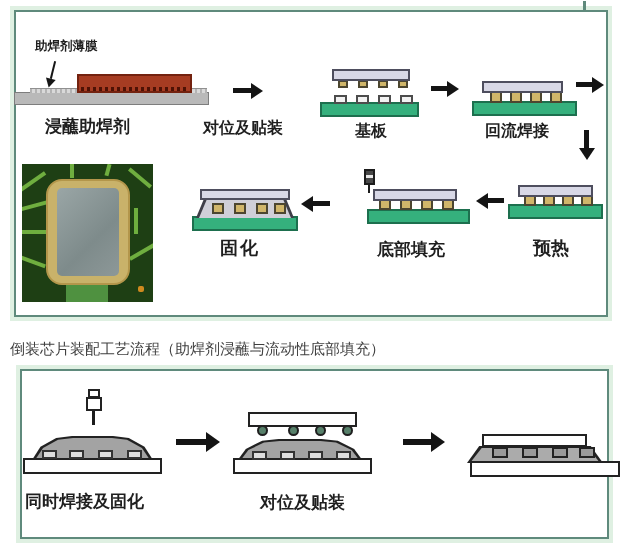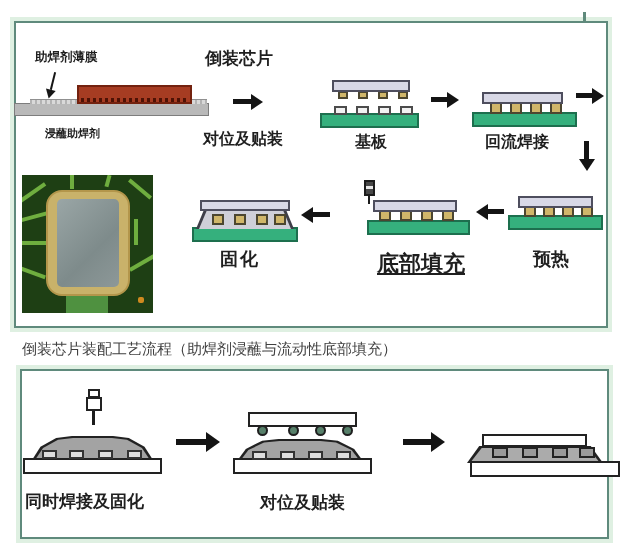--- a/index.html
+++ b/index.html
@@ -74,33 +74,32 @@
   .bstrip { position:absolute; background:#4f9140; }
   .odot { position:absolute; background:#cf8a1f; border-radius:2px; }
 
   .tick { position:absolute; width:3px; height:10px; background:#5f8a7c; }
 </style>
 </head>
 <body>
 
 <div id="root">
 
-  <div class="panel" style="left:14px; top:21px; width:594px; height:307px;">
+  <div class="panel" style="left:14px; top:10px; width:594px; height:307px;">
     <div class="tick" style="left:567px; top:-11px;"></div>
 
     <div class="lbl" style="left:19px; top:26px; font-size:12.5px;">助焊剂薄膜</div>
     <div class="annarr" style="left:36px; top:49px;"></div>
     <div class="graybar" style="left:-2px; top:80px; width:195px; height:13px;"></div>
     <div class="film" style="left:14px; top:76px; width:177px; height:5px;"></div>
     <div class="redchip" style="left:61px; top:62px; width:115px; height:19px;">
       <div class="dots"></div>
     </div>
-    <div class="lbl" style="left:29px; top:103px; font-size:11px;">浸蘸助焊剂</div>
-
-    <div class="lbl" style="left:189px; top:24px; font-size:17px;">倒装芯片</div>
+    <div class="lbl" style="left:29px; top:103px; font-size:17px;">浸蘸助焊剂</div>
+
     <div class="ar" style="left:217px; top:76px; width:18px;"></div>
     <div class="lbl" style="left:187px; top:106px; font-size:16px;">对位及贴装</div>
 
     <div class="chip" style="left:316px; top:57px; width:78px; height:12px;"></div>
     <div class="joint" style="left:322px; top:68px; width:10px; height:8px;"></div>
     <div class="joint" style="left:342px; top:68px; width:10px; height:8px;"></div>
     <div class="joint" style="left:362px; top:68px; width:10px; height:8px;"></div>
     <div class="joint" style="left:382px; top:68px; width:10px; height:8px;"></div>
     <div class="pad" style="left:318px; top:83px; width:13px; height:9px;"></div>
     <div class="pad" style="left:340px; top:83px; width:13px; height:9px;"></div>
@@ -135,21 +134,21 @@
     <div class="disp-dark" style="left:348px; top:157px; width:11px; height:16px;">
       <div class="band"></div>
     </div>
     <div class="needle" style="left:352px; top:173px; width:2px; height:8px;"></div>
     <div class="chip" style="left:357px; top:177px; width:84px; height:12px;"></div>
     <div class="joint" style="left:363px; top:187px; width:12px; height:11px;"></div>
     <div class="joint" style="left:384px; top:187px; width:12px; height:11px;"></div>
     <div class="joint" style="left:405px; top:187px; width:12px; height:11px;"></div>
     <div class="joint" style="left:426px; top:187px; width:12px; height:11px;"></div>
     <div class="sub" style="left:351px; top:197px; width:103px; height:15px;"></div>
-    <div class="lbl" style="left:361px; top:226px; font-size:22px;text-decoration:underline;">底部填充</div>
+    <div class="lbl" style="left:361px; top:226px; font-size:17px;">底部填充</div>
 
     <div class="al" style="left:297px; top:189px; width:17px;"></div>
 
     <div class="shape fil" style="left:180px; top:180px; width:98px; height:26px; z-index:2;">
       <div class="o"></div>
       <div class="i"></div>
     </div>
     <div class="chip" style="left:184px; top:177px; width:90px; height:11px;"></div>
     <div class="joint" style="left:196px; top:191px; width:12px; height:11px;"></div>
     <div class="joint" style="left:218px; top:191px; width:12px; height:11px;"></div>
@@ -168,21 +167,21 @@
       <div class="trace" style="left:106px; top:86px; width:28px; height:4px; transform:rotate(-30deg);"></div>
       <div class="trace" style="left:48px; top:0; width:4px; height:14px;"></div>
       <div class="trace" style="left:84px; top:0; width:4px; height:12px; transform:rotate(15deg);"></div>
       <div class="bstrip" style="left:44px; top:116px; width:42px; height:22px;"></div>
       <div class="fillet-photo" style="left:24px; top:15px; width:84px; height:106px;"></div>
       <div class="die" style="left:35px; top:24px; width:62px; height:88px;"></div>
       <div class="odot" style="left:116px; top:122px; width:6px; height:6px;"></div>
     </div>
   </div>
 
-  <div class="cap" style="left:22px; top:340px; font-size:15px;">倒装芯片装配工艺流程（助焊剂浸蘸与流动性底部填充）</div>
+  <div class="cap" style="left:10px; top:340px; font-size:15px;">倒装芯片装配工艺流程（助焊剂浸蘸与流动性底部填充）</div>
 
   <div class="panel" style="left:20px; top:369px; width:589px; height:170px;">
 
     <div class="disp-cap" style="left:66px; top:18px; width:12px; height:9px;"></div>
     <div class="disp-body" style="left:64px; top:26px; width:16px; height:14px;"></div>
     <div class="needle" style="left:70px; top:40px; width:3px; height:14px;"></div>
     <div class="shape dome" style="left:10px; top:65px; width:121px; height:24px; z-index:2;">
       <div class="o"></div>
       <div class="i"></div>
     </div>

